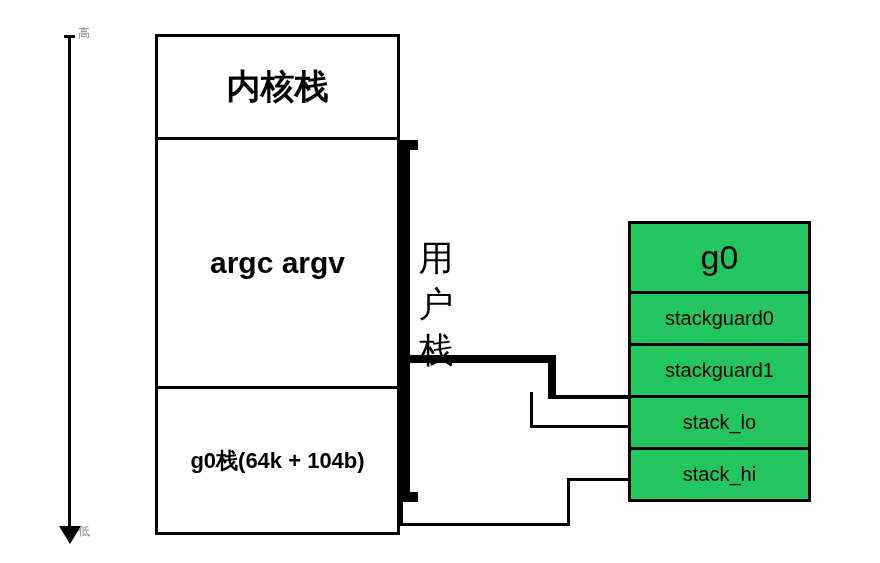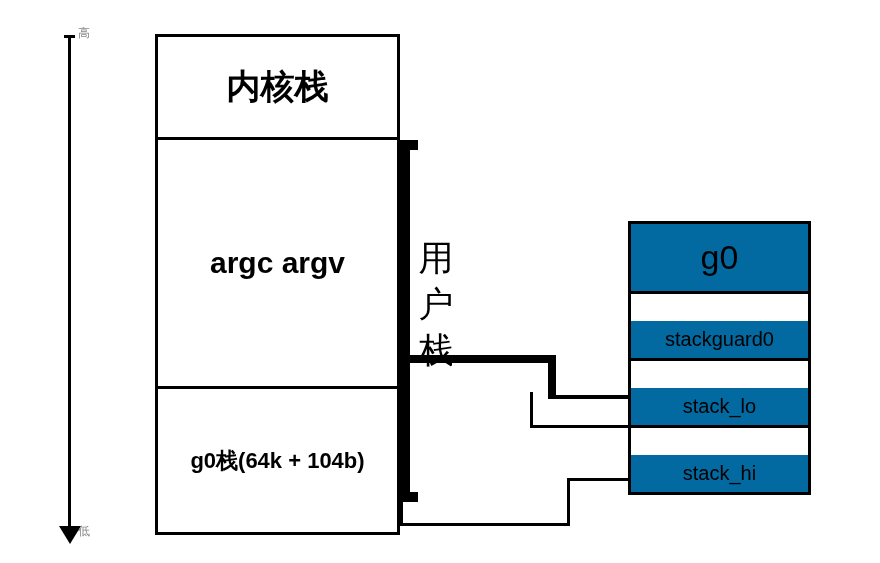--- a/index.html
+++ b/index.html
@@ -84,24 +84,24 @@
       width: 183px;
       border: 3px solid #000;
       border-bottom: none;
       background: #fff;
     }
     .g0-cell {
       border-bottom: 3px solid #000;
       display: flex;
       align-items: center;
       justify-content: center;
-      background: #0369a1;
+      background: #22c55e;
     }
     .g0-title { height: 70px; font-size: 34px; }
-    .g0-row   { height: 40px; font-size: 20px; margin-top: 27px; }
+    .g0-row   { height: 52px; font-size: 20px; }
     .conn {
       position: absolute;
       background: #000;
     }
   </style>
 </head>
 <body>
 
 <div class="diagram">
 
@@ -124,20 +124,21 @@
 
   <div class="user-label">
     <span>用</span>
     <span>户</span>
     <span>栈</span>
   </div>
 
   <div class="g0-box">
     <div class="g0-cell g0-title">g0</div>
     <div class="g0-cell g0-row">stackguard0</div>
+    <div class="g0-cell g0-row">stackguard1</div>
     <div class="g0-cell g0-row">stack_lo</div>
     <div class="g0-cell g0-row">stack_hi</div>
   </div>
 
   <div class="conn" style="left:444px; top:355px; width:110px; height:8px;"></div>
 
   <div class="conn" style="left:548px; top:355px; width:8px;  height:44px;"></div>
   <div class="conn" style="left:548px; top:395px; width:82px; height:4px;"></div>
 
   <div class="conn" style="left:400px; top:501px; width:3px;  height:25px;"></div>

